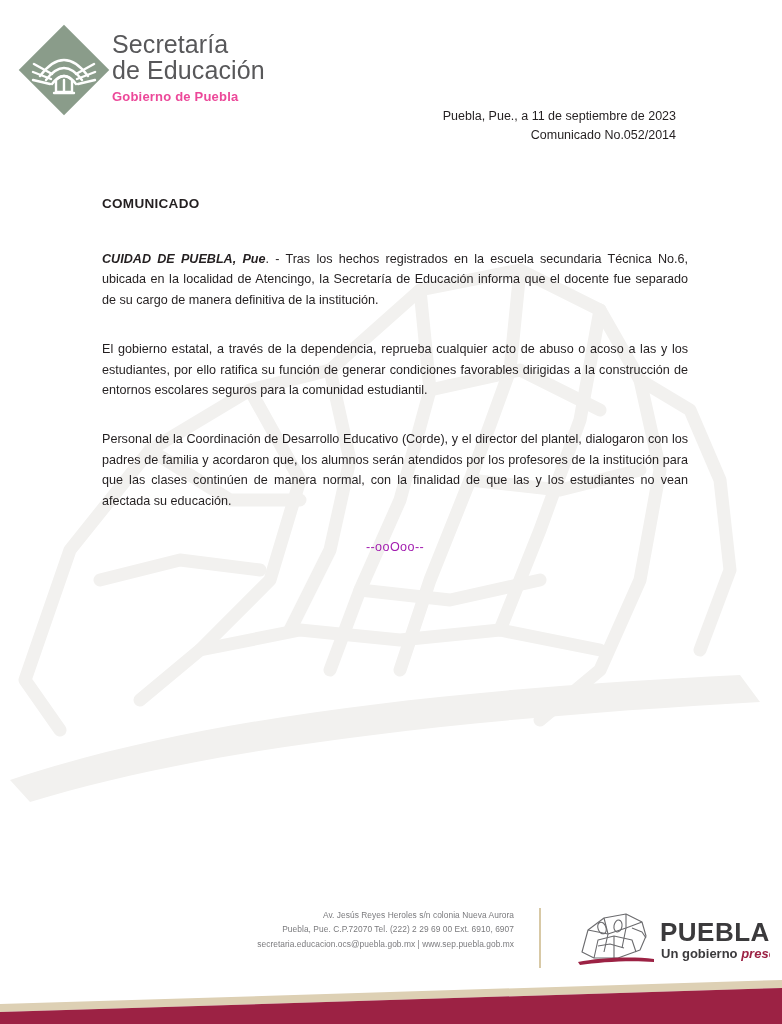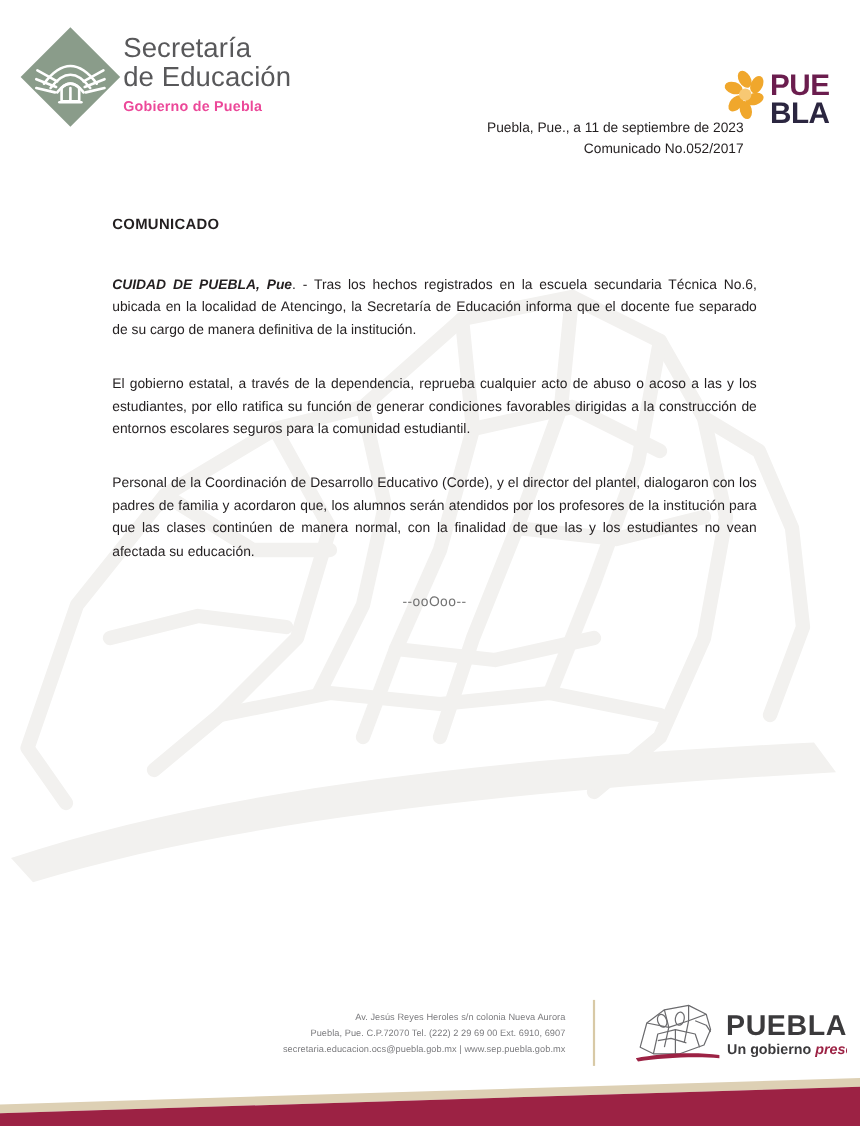--- a/index.html
+++ b/index.html
@@ -117,41 +117,41 @@
     margin: 0 0 29px 0;
     font-size: 12.6px;
     line-height: 1.62;
     color: #231f20;
     text-align: justify;
   }
   p.para .lead { font-weight: bold; font-style: italic; }
   .ornament {
     margin: 8px 0 0 0;
     font-size: 12.6px;
-    color: #737373;
+    color: #a21caf;
     text-align: center;
     letter-spacing: 0.4px;
   }
 
   
   .footer {
     position: absolute;
     left: 0;
     top: 900px;
     width: 782px;
     height: 86px;
     z-index: 2;
   }
   .footer-inner {
     position: absolute;
     left: 210px;
     top: 8px;
     width: 560px;
     display: flex;
-    align-items: center;
+    align-items: flex-start;
     gap: 3px;
   }
   .footer-text {
     width: 322px;
     text-align: right;
     padding-right: 22px;
     font-size: 8.4px;
     line-height: 1.72;
     color: #7b7b7e;
     letter-spacing: 0.05px;
@@ -232,39 +232,24 @@
           </g>
         </svg>
       </div>
       <div class="sep-name">
         <span class="l1">Secretaría</span>
         <span class="l2">de Educación</span>
         <span class="l3">Gobierno de Puebla</span>
       </div>
     </div>
 
-    <div class="puebla-mark">
-      <svg viewBox="0 0 102 60" xmlns="http://www.w3.org/2000/svg" aria-hidden="true">
-        <g fill="#f0a72c">
-          <ellipse cx="22" cy="14" rx="5.4" ry="8.4" transform="rotate(-30 22 14)"></ellipse>
-          <ellipse cx="33" cy="19" rx="5.4" ry="8.4" transform="rotate(25 33 19)"></ellipse>
-          <ellipse cx="12" cy="22" rx="5.4" ry="8.4" transform="rotate(-72 12 22)"></ellipse>
-          <ellipse cx="31" cy="32" rx="5.4" ry="8.4" transform="rotate(72 31 32)"></ellipse>
-          <ellipse cx="14" cy="36" rx="5.4" ry="8.4" transform="rotate(-140 14 36)"></ellipse>
-          <ellipse cx="23" cy="42" rx="5.4" ry="8.4" transform="rotate(165 23 42)"></ellipse>
-          <circle cx="22.5" cy="28" r="5.6" fill="#f7c873"></circle>
-        </g>
-        <text x="45" y="28" font-family="Liberation Sans, sans-serif" font-size="27" font-weight="bold" fill="#6b1d4e" letter-spacing="-0.5">PUE</text>
-        <text x="45" y="54" font-family="Liberation Sans, sans-serif" font-size="27" font-weight="bold" fill="#2b2640" letter-spacing="-0.5">BLA</text>
-      </svg>
-    </div>
 
     <div class="dateline">
       <span>Puebla, Pue., a 11 de septiembre de 2023</span>
-      <span>Comunicado No.052/2017</span>
+      <span>Comunicado No.052/2014</span>
     </div>
   </div>
 
   <div class="body-area">
     <div class="doc-title">COMUNICADO</div>
 
     <p class="para">
       <span class="lead">CUIDAD DE PUEBLA, Pue</span><span>. - Tras los hechos registrados en la escuela secundaria Técnica No.6, ubicada en la localidad de Atencingo, la Secretaría de Educación informa que el docente fue separado de su cargo de manera definitiva de la institución.</span>
     </p>
 

